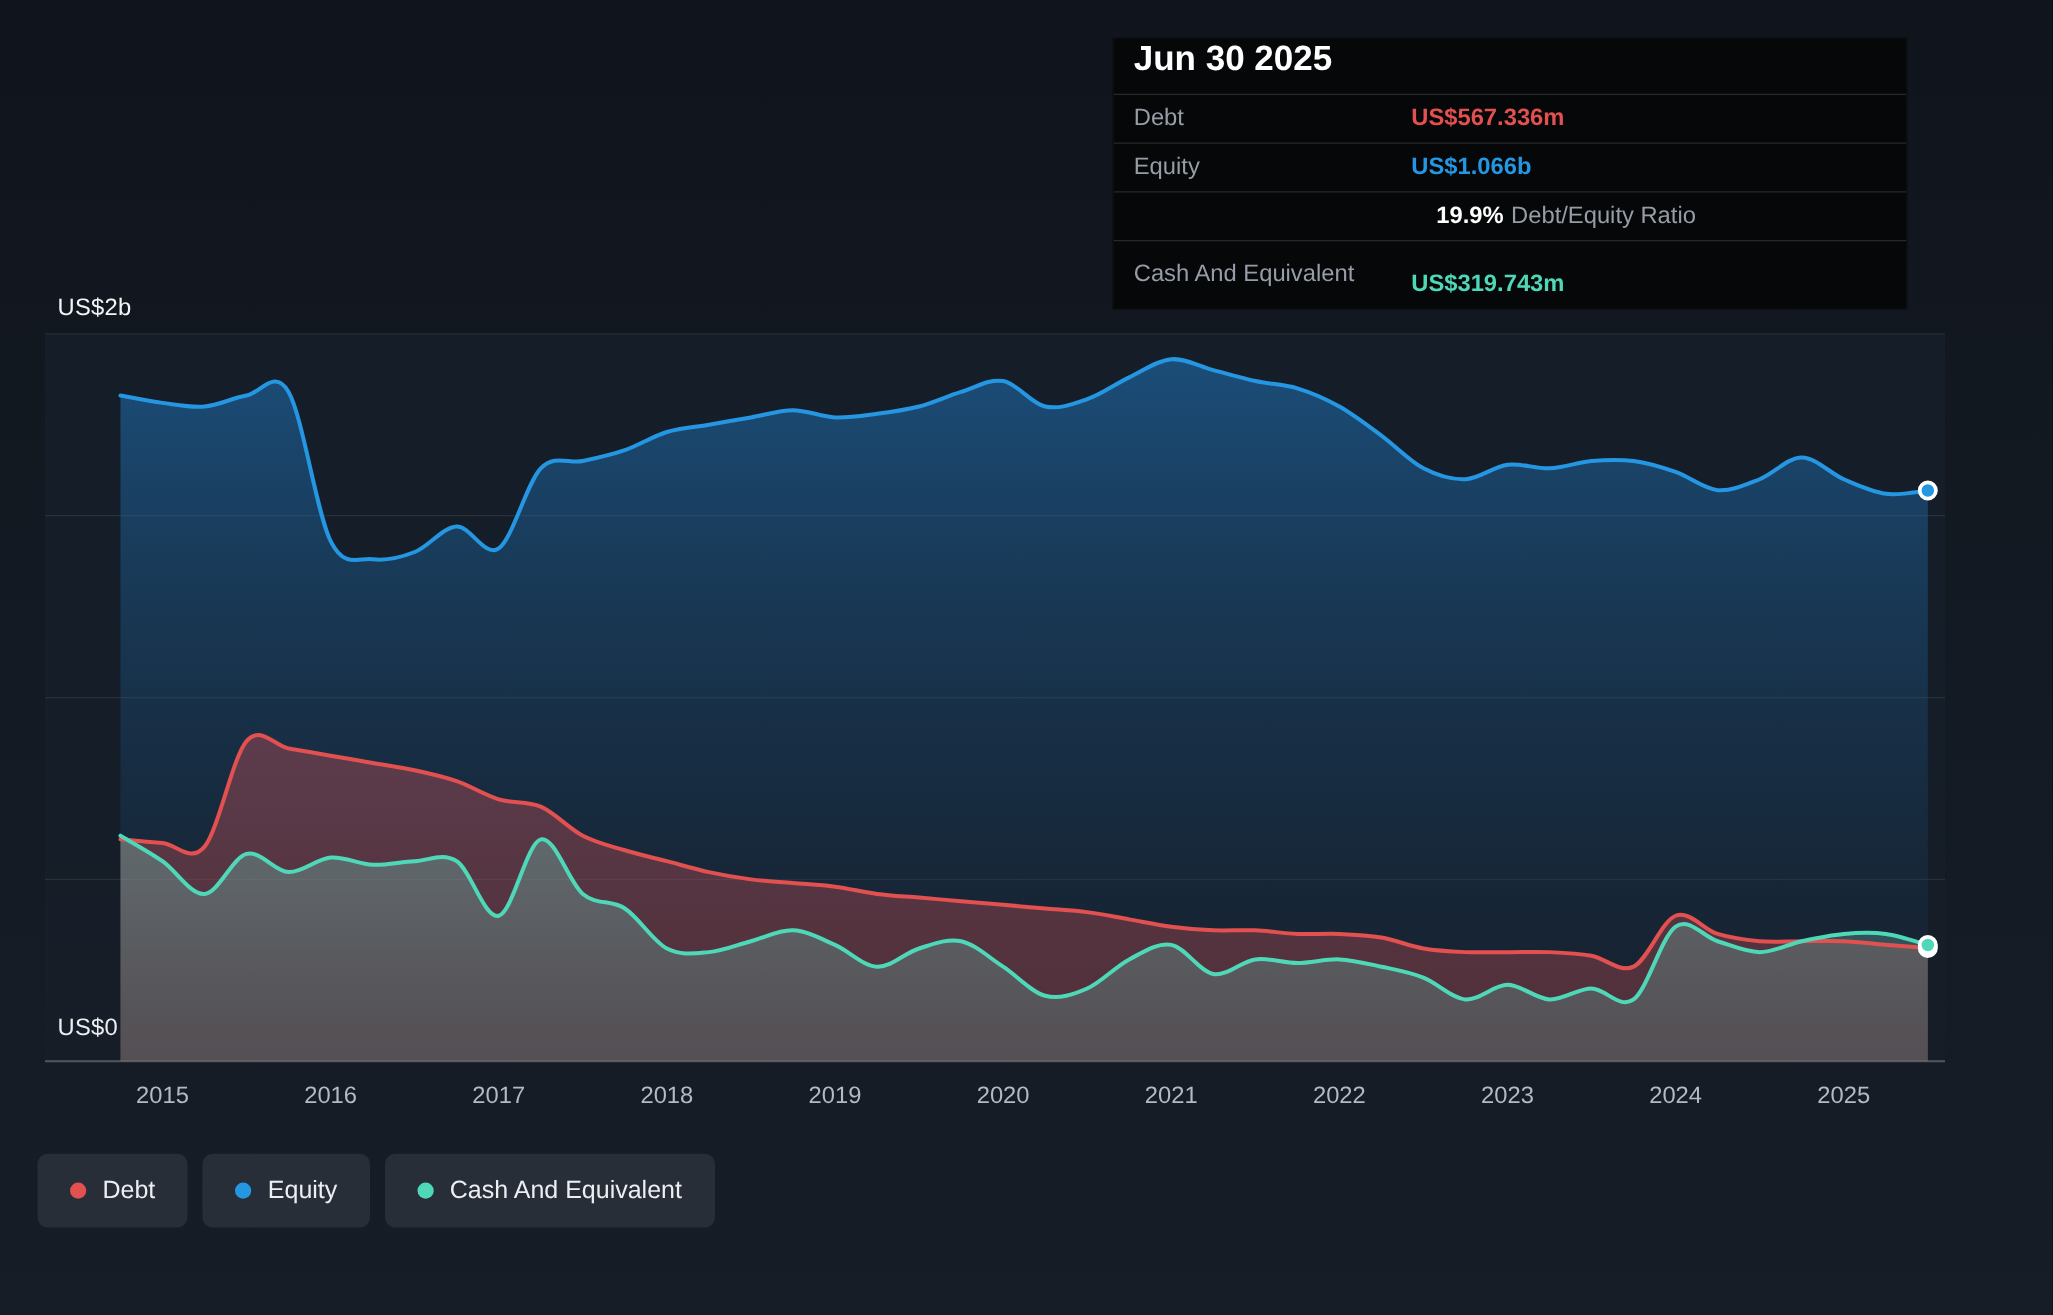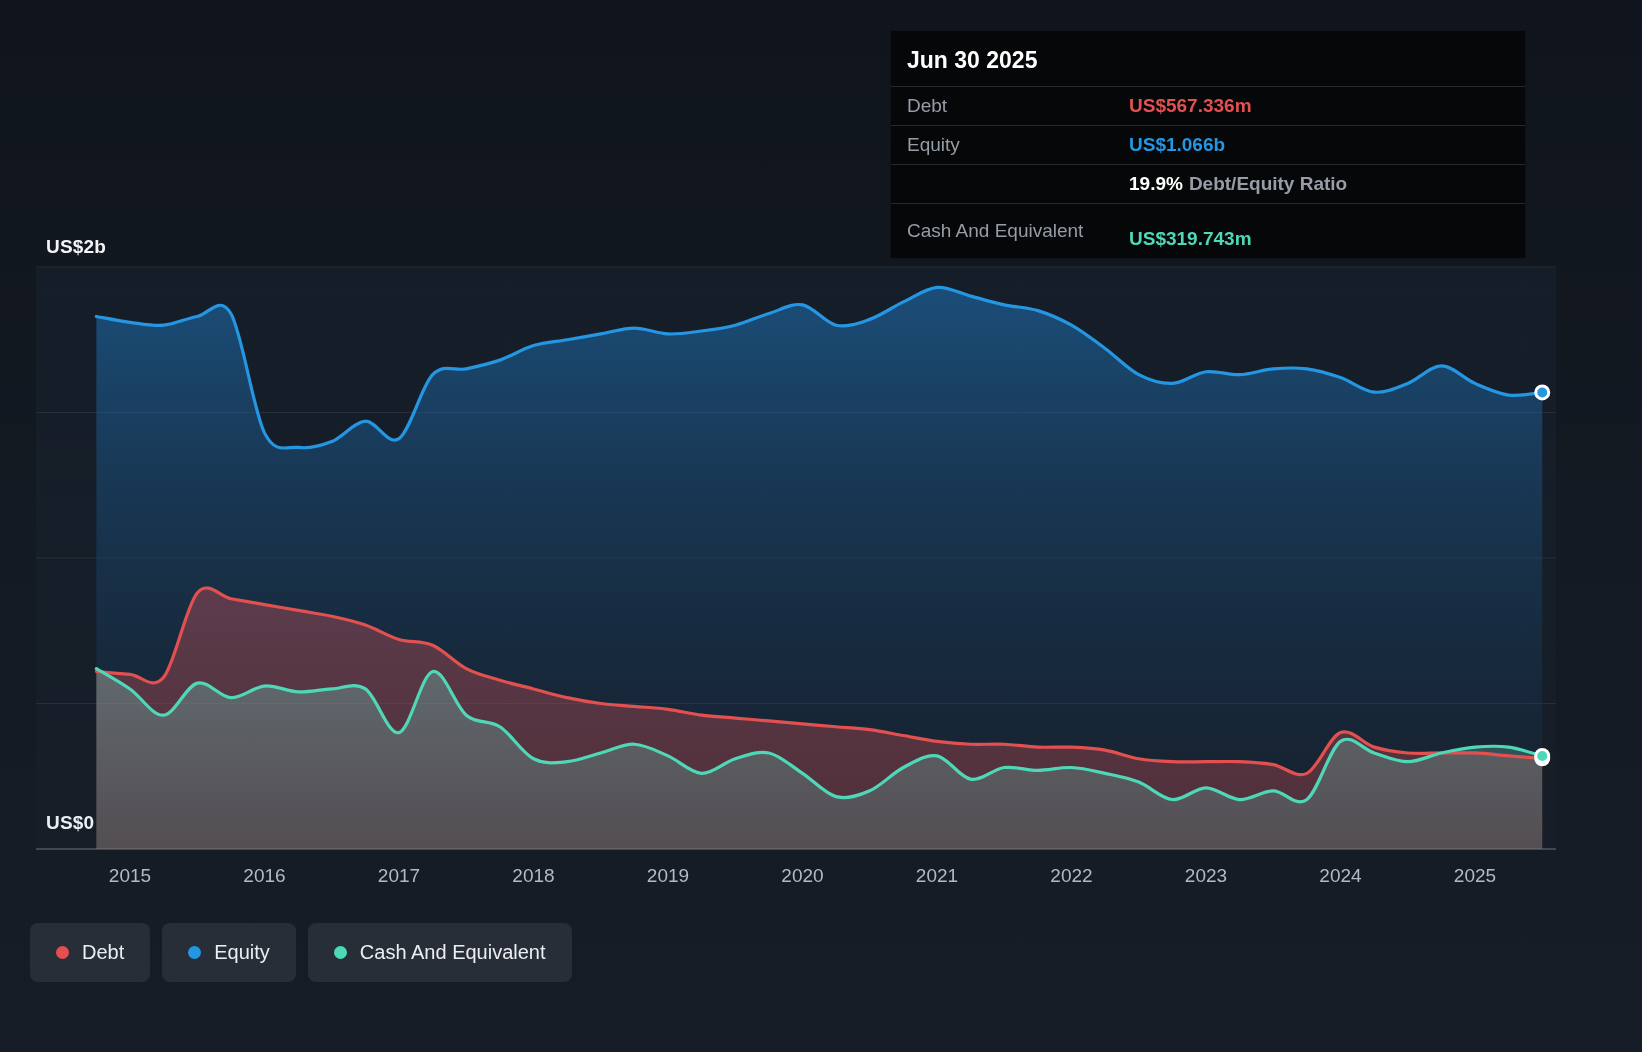--- a/index.html
+++ b/index.html
@@ -5,44 +5,44 @@
   * { margin:0; padding:0; box-sizing:border-box; }
   html,body { background:#0e1219; }
   body { font-family:"Liberation Sans","DejaVu Sans",sans-serif; }
   .stage {
     position:relative; width:1642px; height:1052px; overflow:hidden;
     background:linear-gradient(180deg,#10151d 0%,#141a23 55%,#171d27 100%);
   }
   .chart-svg { position:absolute; left:0; top:0; width:1642px; height:1052px; display:block; }
 
   .y-tick {
-    position:absolute; left:46px; color:#f2f4f6; font-size:19px; font-weight:700; letter-spacing:.2px;
+    position:absolute; left:46px; color:#f2f4f6; font-size:19px; font-weight:400; letter-spacing:.2px;
   }
   .y-top { top:236px; }
   .y-bottom { top:812px; }
 
   
   .tooltip {
     position:absolute; left:890px; top:30px; width:636px;
     background:var(--tooltip-bg,#060708);
     border:1px solid #101215;
     color:#fff;
   }
-  .tt-title { padding:16px 16px 12px; font-size:23px; font-weight:700; }
+  .tt-title { padding:0 16px 12px; font-size:28px; font-weight:700; }
   .tt-row {
     display:flex; align-items:center; padding:8px 16px;
     border-top:1px solid #26292e; font-size:19px; min-height:36px;
   }
   .tt-label { flex:0 0 222px; color:var(--muted-text,#969da6); }
   .tt-value { font-weight:700; }
   .tt-value.debt { color:var(--debt,#e25555); }
   .tt-value.equity { color:var(--equity,#2596e1); }
   .tt-value.cash { color:var(--cash,#4fd8b8);margin-top:16px; }
-  .tt-ratio-num { color:#ffffff; font-weight:700; }
-  .tt-ratio-text { color:var(--muted-text,#969da6); font-weight:700; margin-left:6px; }
+  .tt-ratio-num { color:#ffffff; font-weight:700;margin-left:20px; }
+  .tt-ratio-text { color:var(--muted-text,#969da6); font-weight:400; margin-left:6px; }
 
   
   .legend { position:absolute; left:30px; top:923px; display:flex; gap:12px; }
   .legend-item {
     display:flex; align-items:center; gap:13px;
     background:var(--legend-bg,#272e38); border-radius:8px;
     padding:18px 26px; color:#eceef1; font-size:20px; cursor:pointer;
   }
   .legend-dot { width:13px; height:13px; border-radius:50%; flex:0 0 auto; }
   .legend-dot.debt { background:var(--debt,#e25555); }

